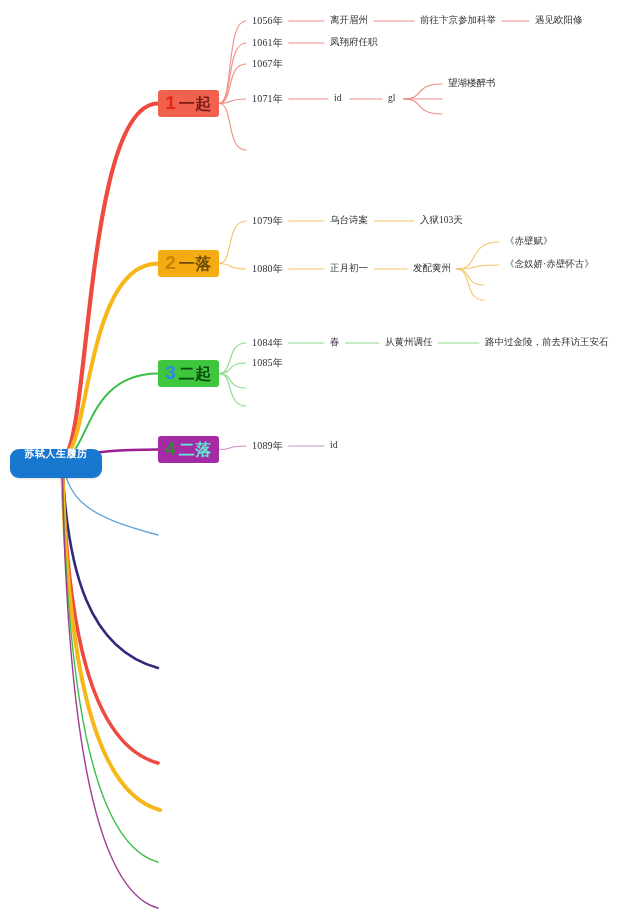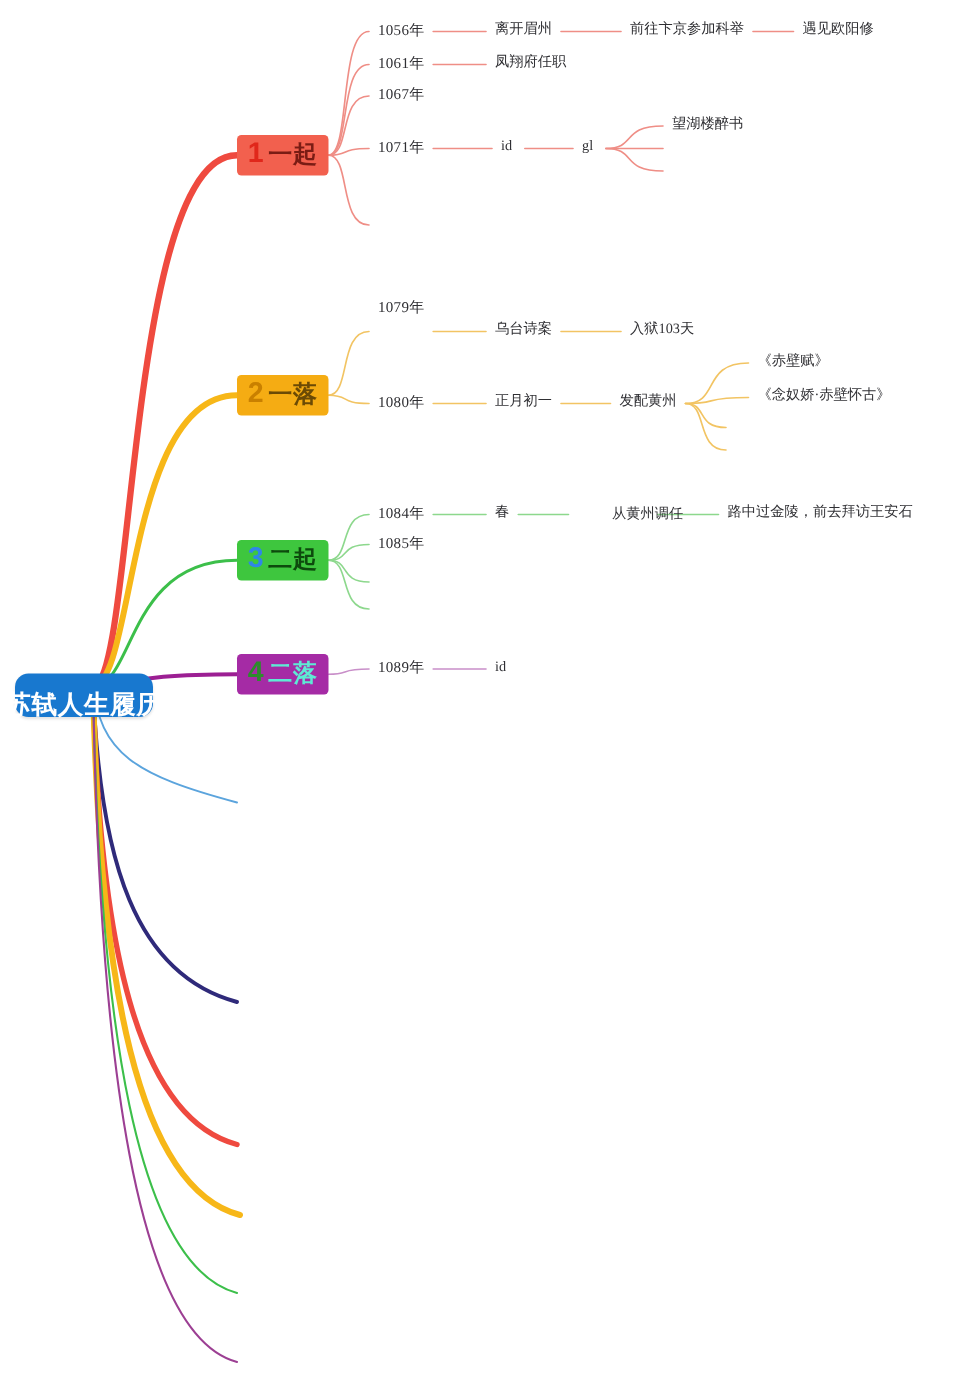--- a/index.html
+++ b/index.html
@@ -34,24 +34,24 @@
   }
   
   .root-node {
     left: 10px;
     top: 449px;
     width: 92px;
     height: 29px;
     background: #1878cf;
     border-radius: 9px;
     color: #ffffff;
-    font-size: 17px;
+    font-size: 10px;
     font-weight: bold;
     display: flex;
-    align-items: flex-end;
+    align-items: flex-start;
     justify-content: center;
     letter-spacing: 0.5px;
     box-shadow: 0 1px 2px rgba(0,0,0,0.12);
   }
   
   .l1-box {
     width: 61px;
     height: 27px;
     border-radius: 3px;
     display: flex;
@@ -155,35 +155,35 @@
       <div class="leaf mono-sm" style="left: 330px; top: 38px;">凤翔府任职</div>
       <div class="leaf year" style="left: 252px; top: 59px;">1067年</div>
       <div class="leaf year" style="left: 252px; top: 94px;">1071年</div>
       <div class="leaf mono-sm" style="left: 334px; top: 94px;">id</div>
       <div class="leaf mono-sm" style="left: 388px; top: 94px;">gl</div>
       <div class="leaf mono-sm" style="left: 448px; top: 79px;">望湖楼醉书</div>
       <div class="node l1-box" style="left: 158px; top: 250px; background: rgb(245, 172, 19);">
         <span class="l1-num" style="color: rgb(201, 128, 0);">2</span>
         <span class="l1-label" style="color: rgb(107, 74, 5);">一落</span>
       </div>
-      <div class="leaf year" style="left: 252px; top: 201px;">1079年</div>
+      <div class="leaf year" style="left: 252px; top: 216px;">1079年</div>
       <div class="leaf mono-sm" style="left: 330px; top: 216px;">乌台诗案</div>
       <div class="leaf mono-sm" style="left: 420px; top: 216px;">入狱103天</div>
       <div class="leaf year" style="left: 252px; top: 264px;">1080年</div>
       <div class="leaf mono-sm" style="left: 330px; top: 264px;">正月初一</div>
       <div class="leaf mono-sm" style="left: 413px; top: 264px;">发配黄州</div>
       <div class="leaf mono-sm" style="left: 505px; top: 237px;">《赤壁赋》</div>
       <div class="leaf mono-sm" style="left: 505px; top: 260px;">《念奴娇·赤壁怀古》</div>
       <div class="node l1-box" style="left: 158px; top: 360px; background: rgb(62, 198, 62);">
         <span class="l1-num" style="color: rgb(47, 134, 232);">3</span>
         <span class="l1-label" style="color: rgb(13, 74, 13);">二起</span>
       </div>
       <div class="leaf year" style="left: 252px; top: 338px;">1084年</div>
       <div class="leaf mono-sm" style="left: 330px; top: 338px;">春</div>
-      <div class="leaf mono-sm" style="left: 408px; top: 338px; font-family: Liberation Mono, monospace;">从黄州调任</div>
+      <div class="leaf mono-sm" style="left: 385px; top: 338px;">从黄州调任</div>
       <div class="leaf mono-sm" style="left: 485px; top: 338px;">路中过金陵，前去拜访王安石</div>
       <div class="leaf year" style="left: 252px; top: 358px;">1085年</div>
       <div class="node l1-box" style="left: 158px; top: 436px; background: rgb(165, 43, 165);">
         <span class="l1-num" style="color: rgb(46, 139, 46);">4</span>
         <span class="l1-label" style="color: #5eead4;">二落</span>
       </div>
       <div class="leaf year" style="left: 252px; top: 441px;">1089年</div>
       <div class="leaf mono-sm" style="left: 330px; top: 441px;">id</div>
     </div>
 </div>

